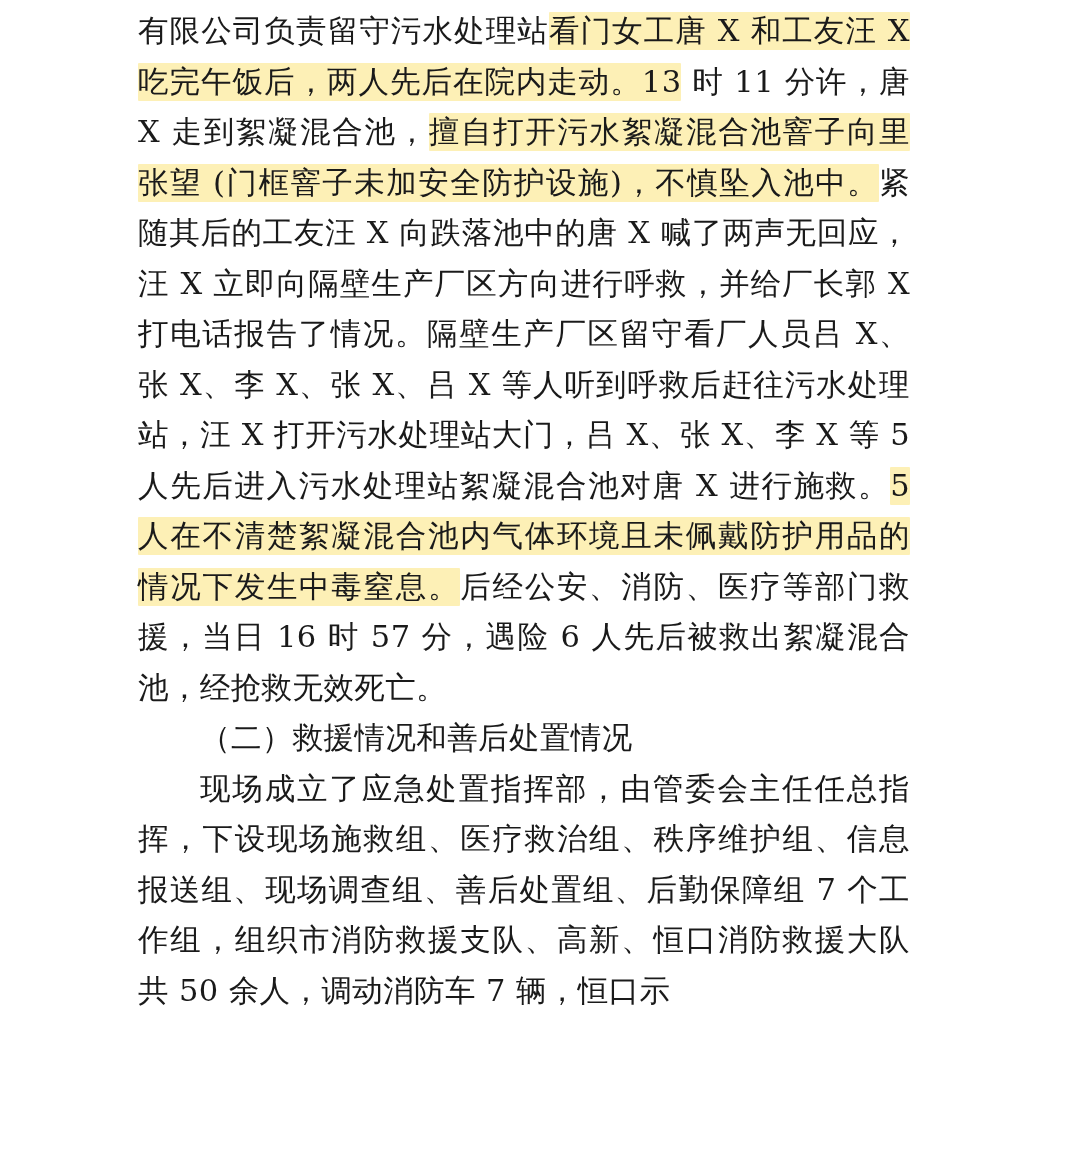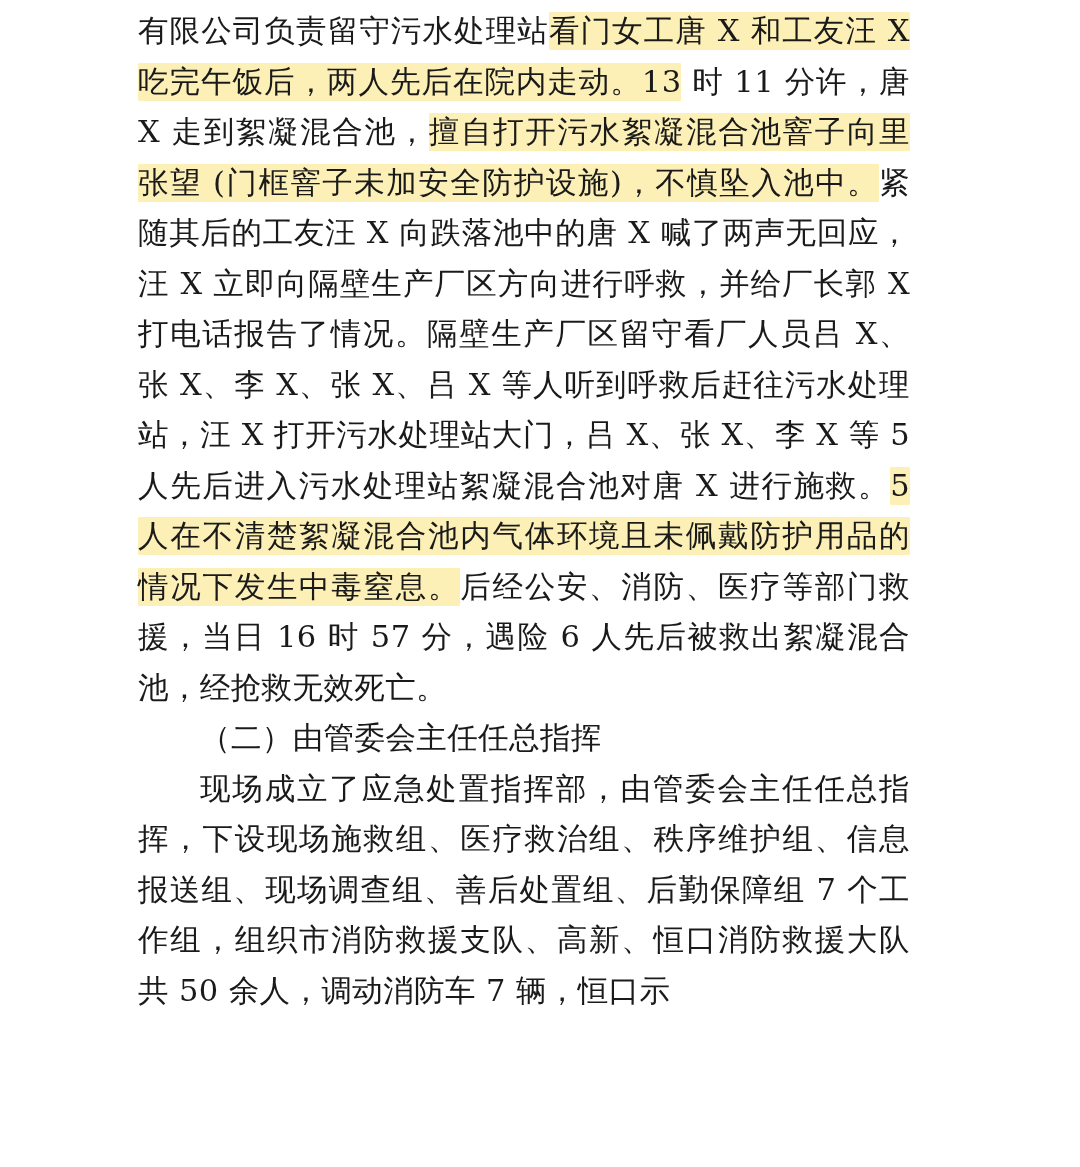--- a/index.html
+++ b/index.html
@@ -50,21 +50,21 @@
 <body>
 
 <div class="page">
   <div class="doc-body">
 
     <p class="para">
       <span>有限公司负责留守污水处理站</span><span class="hl">看门女工唐 X 和工友汪 X 吃完午饭后，两人先后在院内走动。13</span><span> 时 11 分许，唐 X 走到絮凝混合池，</span><span class="hl">擅自打开污水絮凝混合池窨子向里张望 (门框窨子未加安全防护设施)，不慎坠入池中。</span><span>紧随其后的工友汪 X 向跌落池中的唐 X 喊了两声无回应，汪 X 立即向隔壁生产厂区方向进行呼救，并给厂长郭 X 打电话报告了情况。隔壁生产厂区留守看厂人员吕 X、张 X、李 X、张 X、吕 X 等人听到呼救后赶往污水处理站，汪 X 打开污水处理站大门，吕 X、张 X、李 X 等 5 人先后进入污水处理站絮凝混合池对唐 X 进行施救。</span><span class="hl">5 人在不清楚絮凝混合池内气体环境且未佩戴防护用品的情况下发生中毒窒息。</span><span>后经公安、消防、医疗等部门救援，当日 16 时 57 分，遇险 6 人先后被救出絮凝混合池，经抢救无效死亡。</span>
     </p>
 
     <p class="para indent2">
-      <span>（二）由管委会主任任总指挥</span>
+      <span>（二）救援情况和善后处置情况</span>
     </p>
 
 
     <p class="para indent2">
       <span>现场成立了应急处置指挥部，由管委会主任任总指挥，下设现场施救组、医疗救治组、秩序维护组、信息报送组、现场调查组、善后处置组、后勤保障组 7 个工作组，组织市消防救援支队、高新、恒口消防救援大队共 50 余人，调动消防车 7 辆，恒口示</span>
     </p>
 
   </div>
 </div>
 

